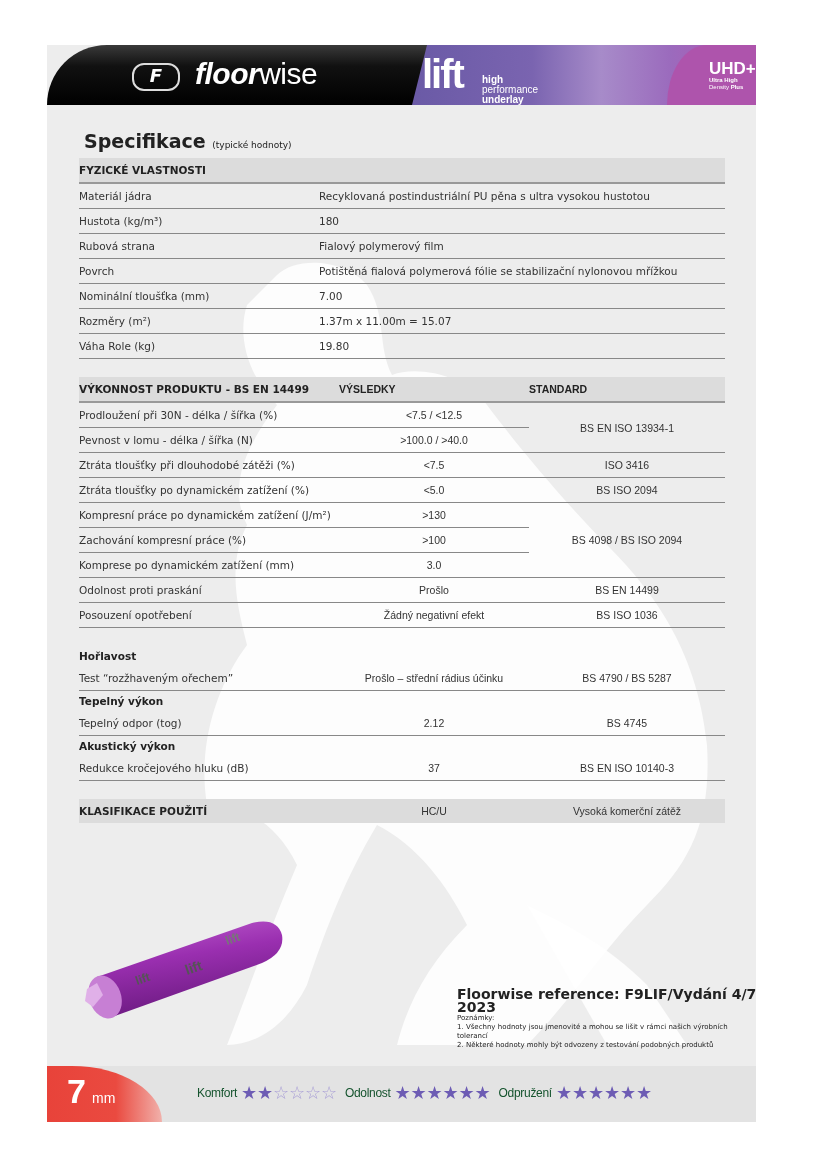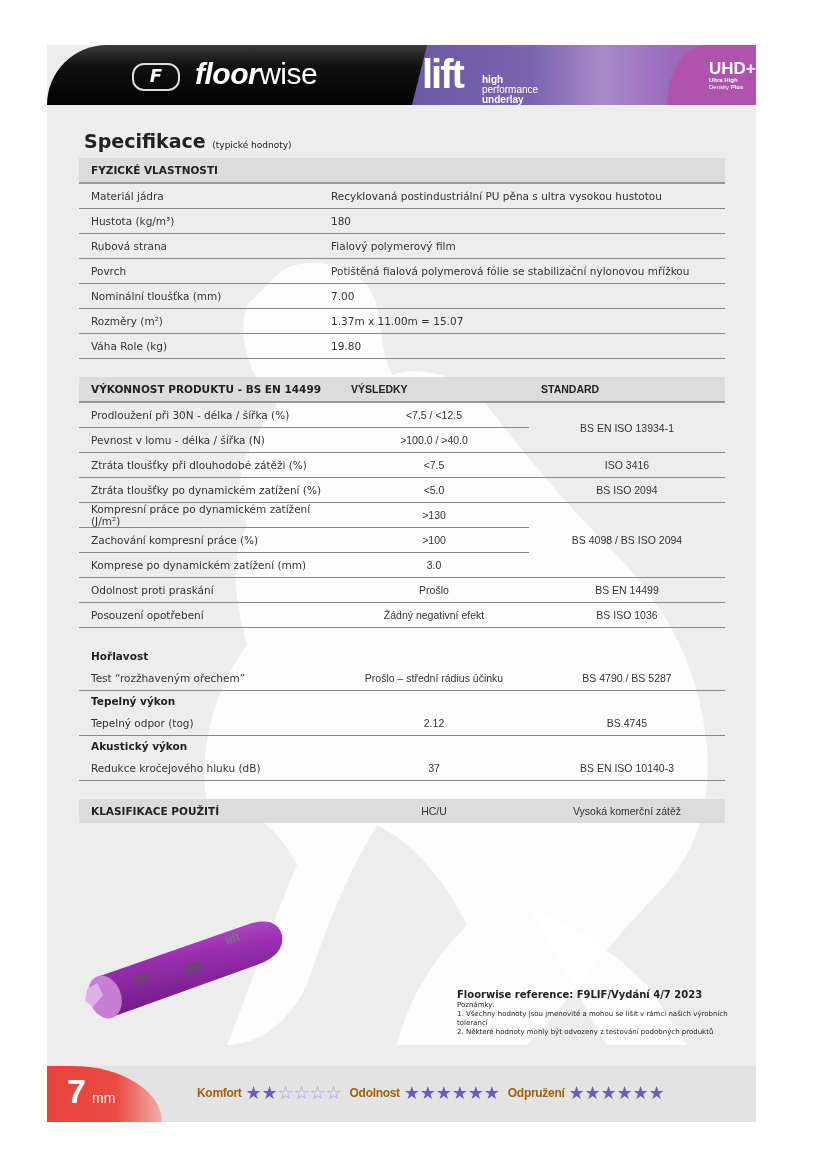--- a/index.html
+++ b/index.html
@@ -25,41 +25,41 @@
   .lift-sub .b { font-weight:bold; }
   .uhd { position:absolute; left:662px; top:16px; color:#fff; font-family:"Liberation Sans", sans-serif; }
   .uhd .big { font-size:17px; font-weight:bold; line-height:16px; }
   .uhd .sm { font-size:6px; line-height:7px; }
   .uhd-bg { position:absolute; left:620px; top:0; width:89px; height:60px; background:#ae54ac; border-top-left-radius:40px 60px; }
   
   .content { position:absolute; left:32px; top:85px; width:646px; z-index:1; }
   .title { font-size:19px; font-weight:bold; color:#222; margin-left:5px; height:28px; }
   .title small { font-size:9px; font-weight:normal; }
   table { border-collapse:collapse; width:646px; font-size:10.5px; color:#333; }
-  td, th { padding:0 12px; height:24px; vertical-align:middle; }
+  td, th { padding:0 0; height:24px; vertical-align:middle; }
   .sec th { background:#dcdcdc; font-weight:bold; text-align:left; color:#222; border-bottom:2px solid #999; height:24px; font-size:10.5px; }
   .sec th.c { }
   tr.row td { border-bottom:1px solid #888; }
   .c { text-align:center; font-family:"Liberation Sans", sans-serif; }
   .sub td { font-weight:bold; color:#222; border-bottom:none; height:20px; }
   .gap { height:18px; }
   .class-row td { background:#dcdcdc; height:24px; }
   .class-row td.lbl { font-weight:bold; color:#222; }
   .nb td { border-bottom:none; }
   
   .roll { position:absolute; left:30px; top:870px; z-index:1; }
   .notes { position:absolute; left:410px; top:943px; width:300px; z-index:1; font-size:7px; line-height:9px; color:#222; }
-  .notes .ref { font-size:10px; font-weight:bold; line-height:13px; }
+  .notes .ref { font-size:14px; font-weight:bold; line-height:13px; }
   
   .foot { position:absolute; left:0; top:1021px; width:709px; height:56px; background:#e3e3e3; z-index:1; }
   .mm { position:absolute; left:0; top:0; width:115px; height:56px; background:linear-gradient(90deg,#e8433a 0%,#ea4a40 60%,#f1b1ab 100%); border-top-right-radius:90px 56px; }
   .mm .n { position:absolute; left:20px; top:6px; color:#fff; font-weight:bold; font-size:34px; font-family:"Liberation Sans", sans-serif; }
   .mm .u { position:absolute; left:45px; top:24px; color:#fff; font-size:14px; font-family:"Liberation Sans", sans-serif; }
   .ratings { position:absolute; left:150px; top:18px; display:flex; align-items:center; font-size:12px; font-family:"Liberation Sans", sans-serif; }
-  .rlabel { font-weight:bold; color:#a16207; margin-right:4px; letter-spacing:-0.3px; }
+  .rlabel { font-weight:normal; color:#14532d; margin-right:4px; letter-spacing:-0.3px; }
   .stars { display:flex; margin-right:8px; }
   .star { font-size:18px; line-height:18px; width:16px; text-align:center; }
   .star.on { color:#6d5cb4; }
   .star.off { color:#a99fd6; }
 </style>
 </head>
 <body>
 
 <div class="page">
 

